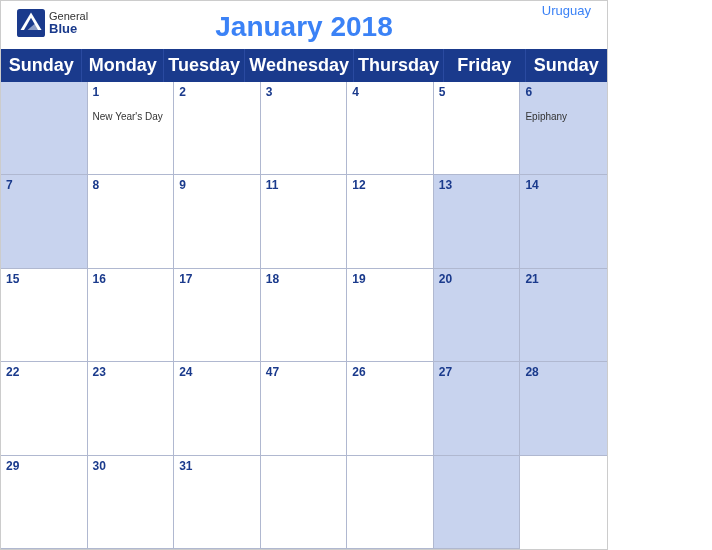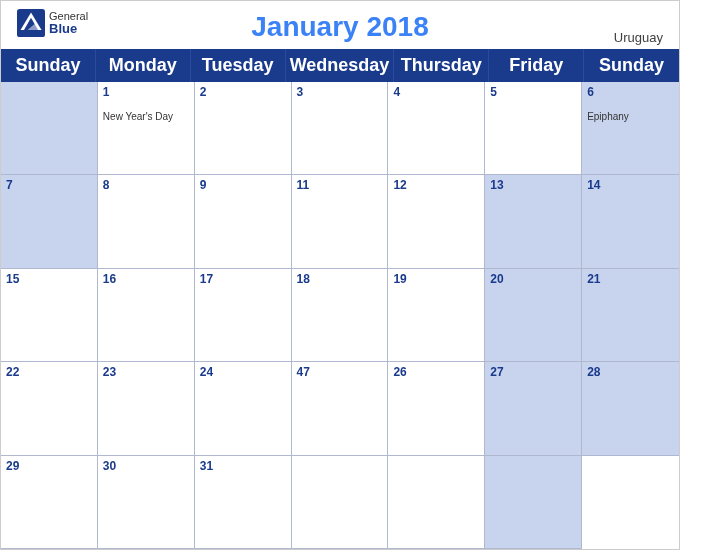--- a/index.html
+++ b/index.html
@@ -4,21 +4,21 @@
   <style>
     * { margin: 0; padding: 0; box-sizing: border-box; }
     body {
       width: 712px;
       height: 550px;
       font-family: Arial, sans-serif;
       background: #fff;
       overflow: hidden;
     }
     .calendar-container {
-      width: 680px;
+      width: 608px;
       height: 550px;
       border: 1px solid #ccc;
       display: flex;
       flex-direction: column;
     }
     .header {
       display: flex;
       align-items: center;
       justify-content: center;
       padding: 10px 16px 6px;
@@ -53,23 +53,23 @@
     }
     .title {
       font-size: 28px;
       color: #3b82f6;
       font-weight: bold;
       text-align: center;
     }
     .country {
       position: absolute;
       right: 16px;
-      top: 29px;
+      top: 2px;
       font-size: 13px;
-      color: #404040;
+      color: #3b82f6;
     }
     .day-headers {
       display: grid;
       grid-template-columns: repeat(7, 1fr);
       background: #1a3a8c;
     }
     .day-header {
       color: #fff;
       text-align: center;
       padding: 6px 4px;

